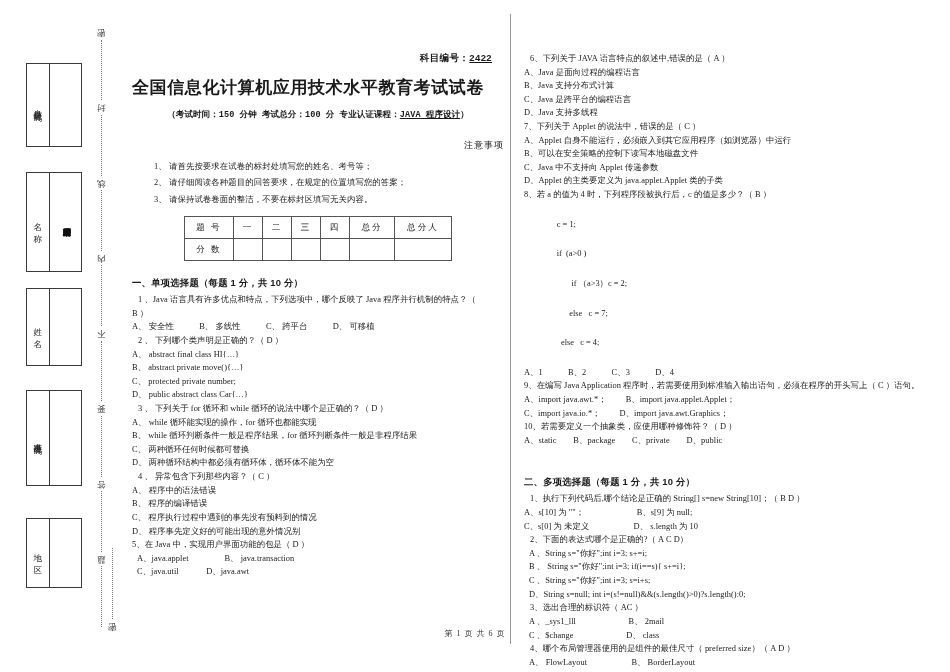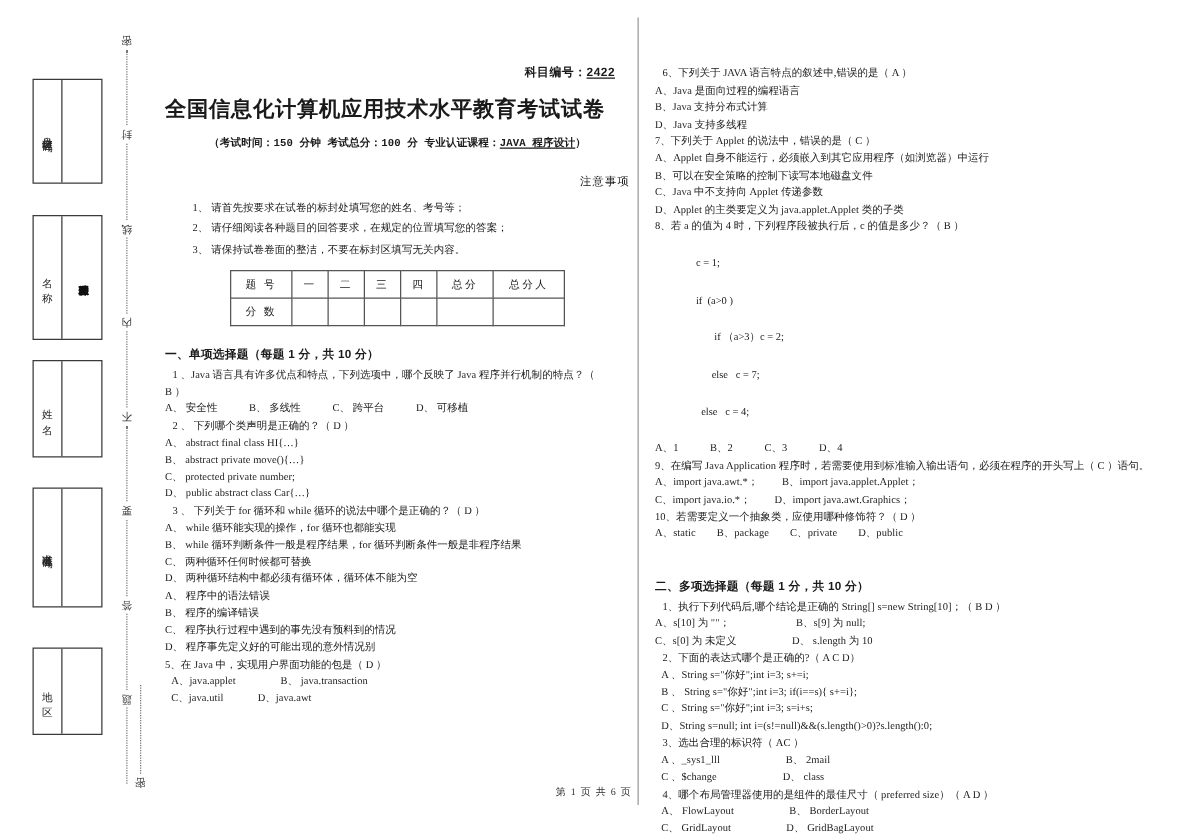--- a/index.html
+++ b/index.html
@@ -257,36 +257,38 @@
       <p class="opt">B、 abstract private move(){…}</p>
       <p class="opt">C、 protected private number;</p>
       <p class="opt">D、 public abstract class Car{…}</p>
 
       <p class="q ind">3 、 下列关于 for 循环和 while 循环的说法中哪个是正确的？（        D ）</p>
       <p class="opt">A、 while 循环能实现的操作，for 循环也都能实现</p>
       <p class="opt">B、 while 循环判断条件一般是程序结果，for 循环判断条件一般是非程序结果</p>
       <p class="opt">C、 两种循环任何时候都可替换</p>
       <p class="opt">D、 两种循环结构中都必须有循环体，循环体不能为空</p>
 
+      <p class="q ind">4 、 异常包含下列那些内容？（   C ）</p>
       <p class="opt">A、 程序中的语法错误</p>
       <p class="opt">B、 程序的编译错误</p>
       <p class="opt">C、 程序执行过程中遇到的事先没有预料到的情况</p>
       <p class="opt">D、 程序事先定义好的可能出现的意外情况别</p>
 
       <p class="q">5、在 Java 中，实现用户界面功能的包是（        D ）</p>
       <p class="opt ind"> A、java.applet　　　　 B、 java.transaction</p>
       <p class="opt ind"> C、java.util　　　 D、java.awt</p>
     </div>
 
     <div class="col col-right">
       <div style="height:52px"></div>
 
       <p class="q ind">6、下列关于 JAVA 语言特点的叙述中,错误的是（     A ）</p>
       <p class="opt">A、Java 是面向过程的编程语言</p>
       <p class="opt">B、Java 支持分布式计算</p>
+      <p class="opt">C、Java 是跨平台的编程语言</p>
       <p class="opt">D、Java 支持多线程</p>
 
       <p class="q">7、下列关于 Applet 的说法中，错误的是（  C ）</p>
       <p class="opt">A、Applet 自身不能运行，必须嵌入到其它应用程序（如浏览器）中运行</p>
       <p class="opt">B、可以在安全策略的控制下读写本地磁盘文件</p>
       <p class="opt">C、Java 中不支持向 Applet 传递参数</p>
       <p class="opt">D、Applet 的主类要定义为 java.applet.Applet 类的子类</p>
 
       <p class="q">8、若 a 的值为 4 时，下列程序段被执行后，c 的值是多少？（     B ）</p>
       <p class="code">        c = 1;</p>

